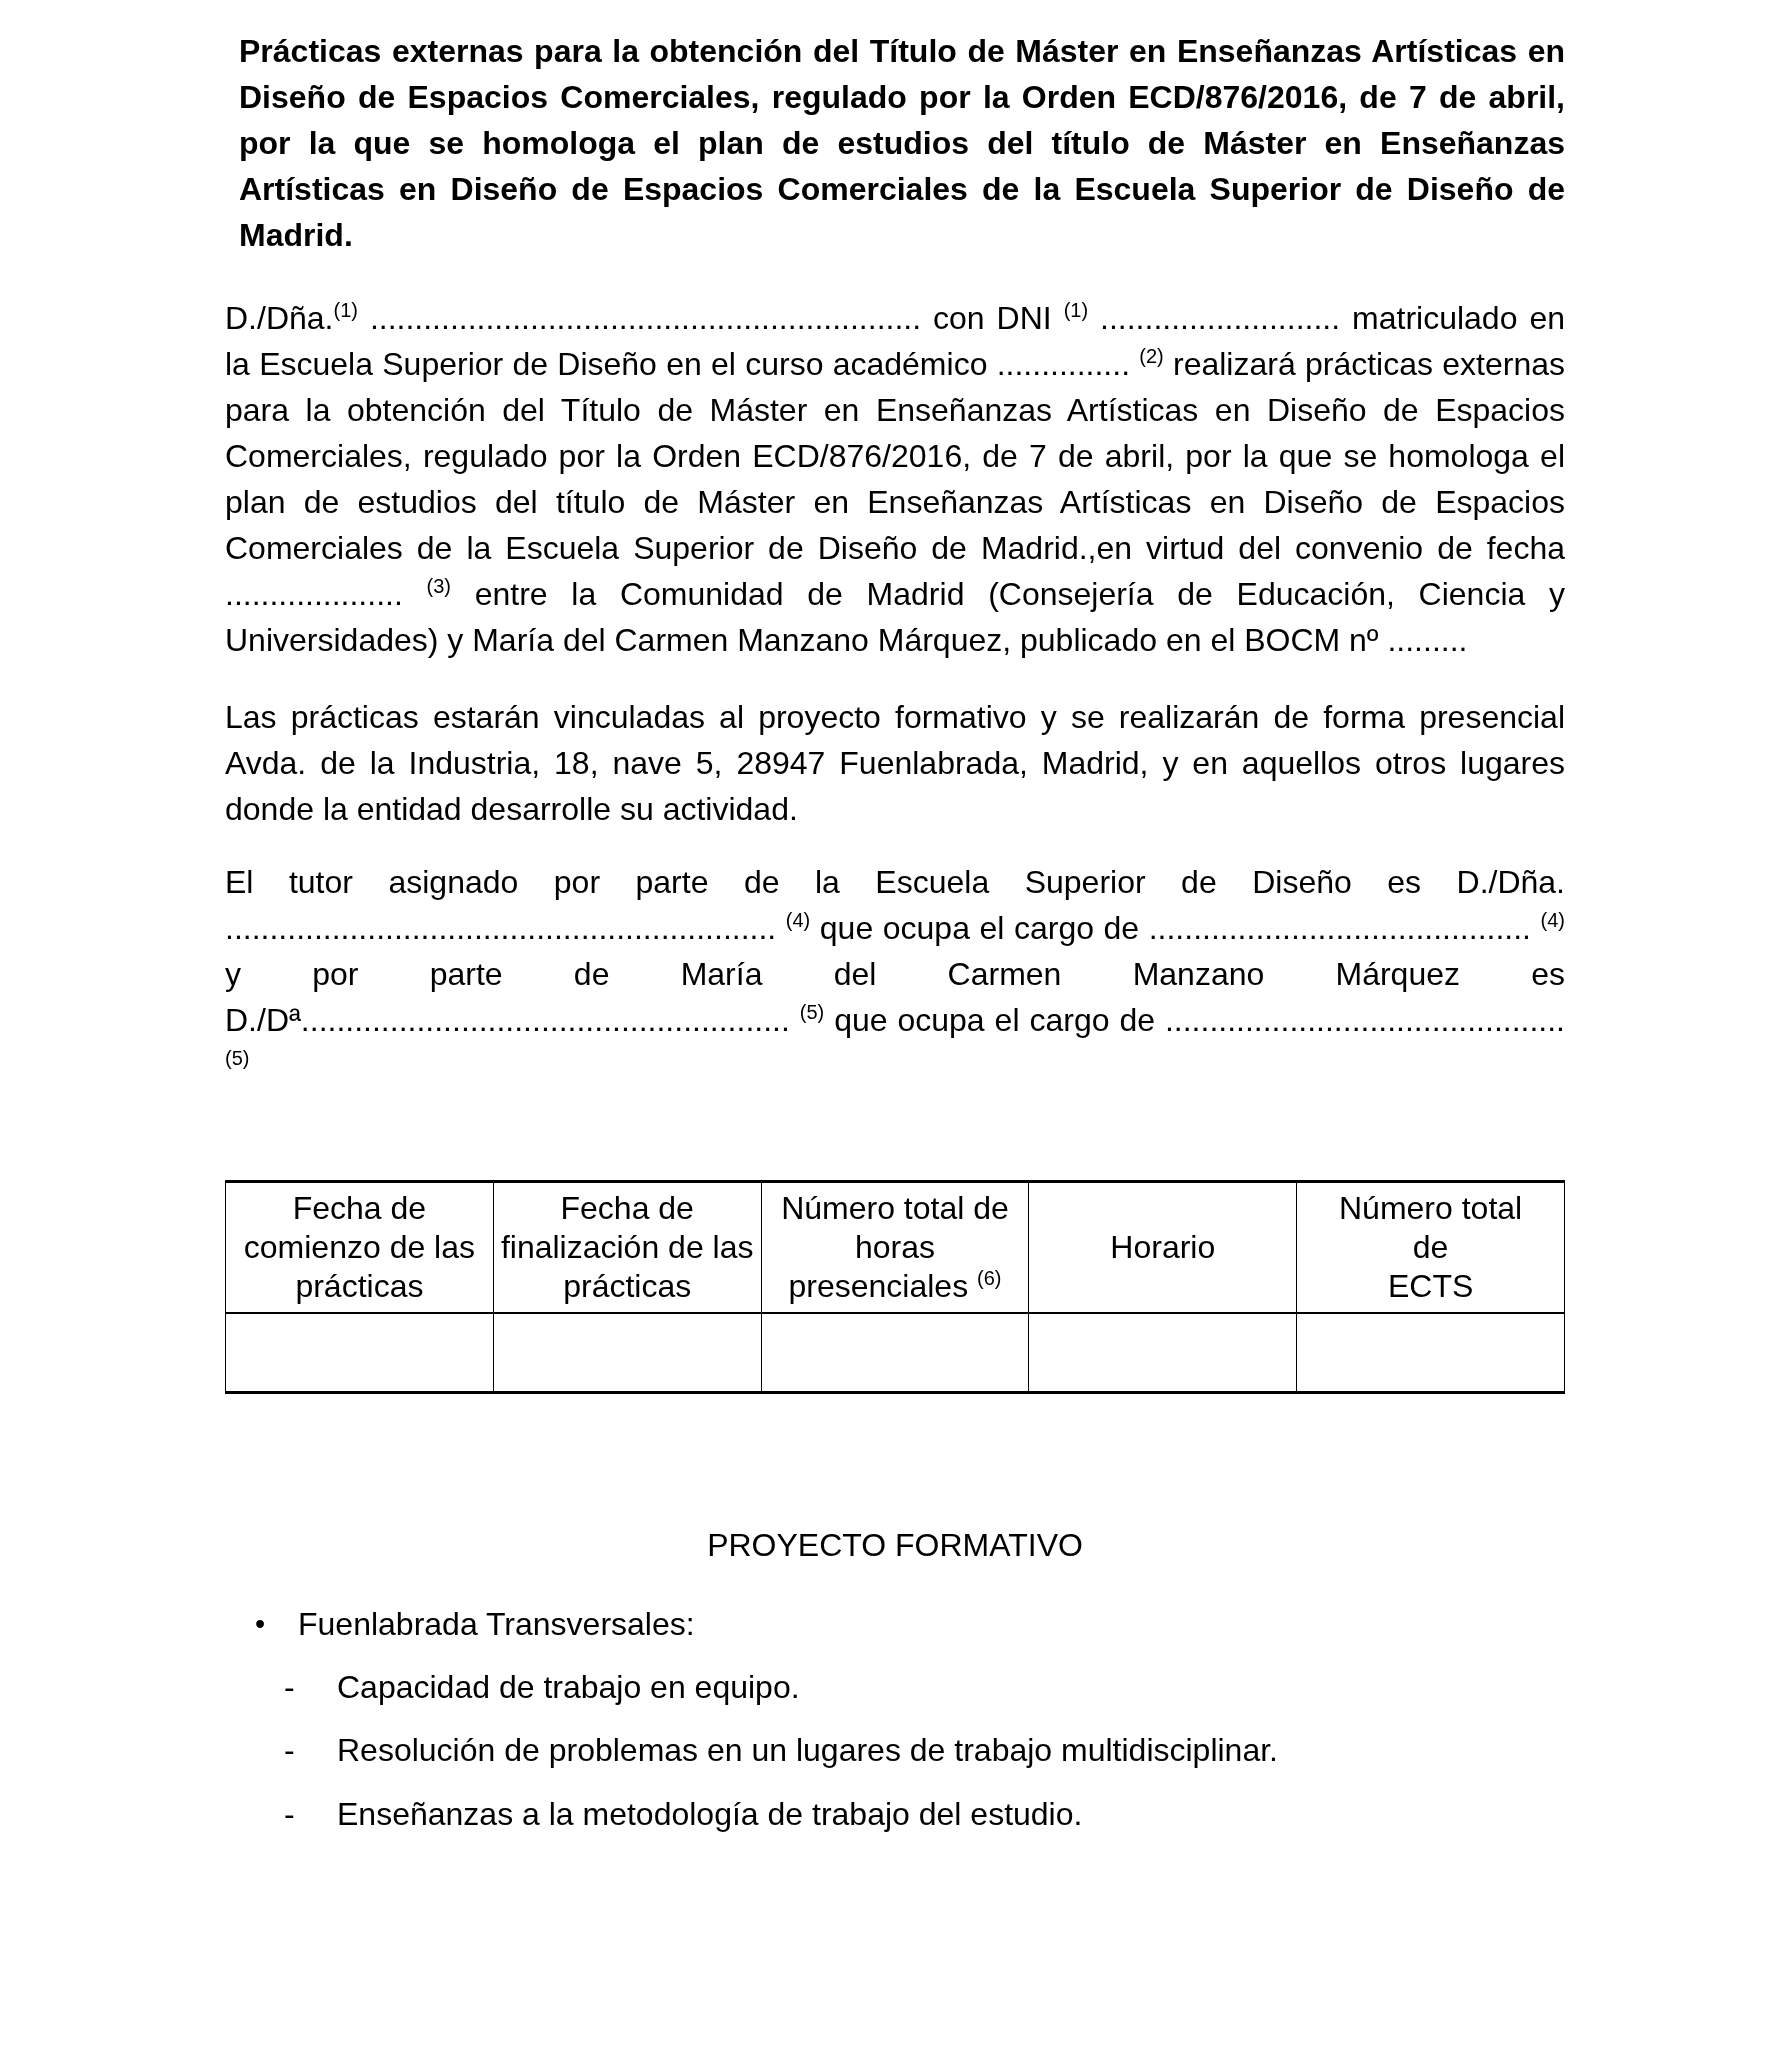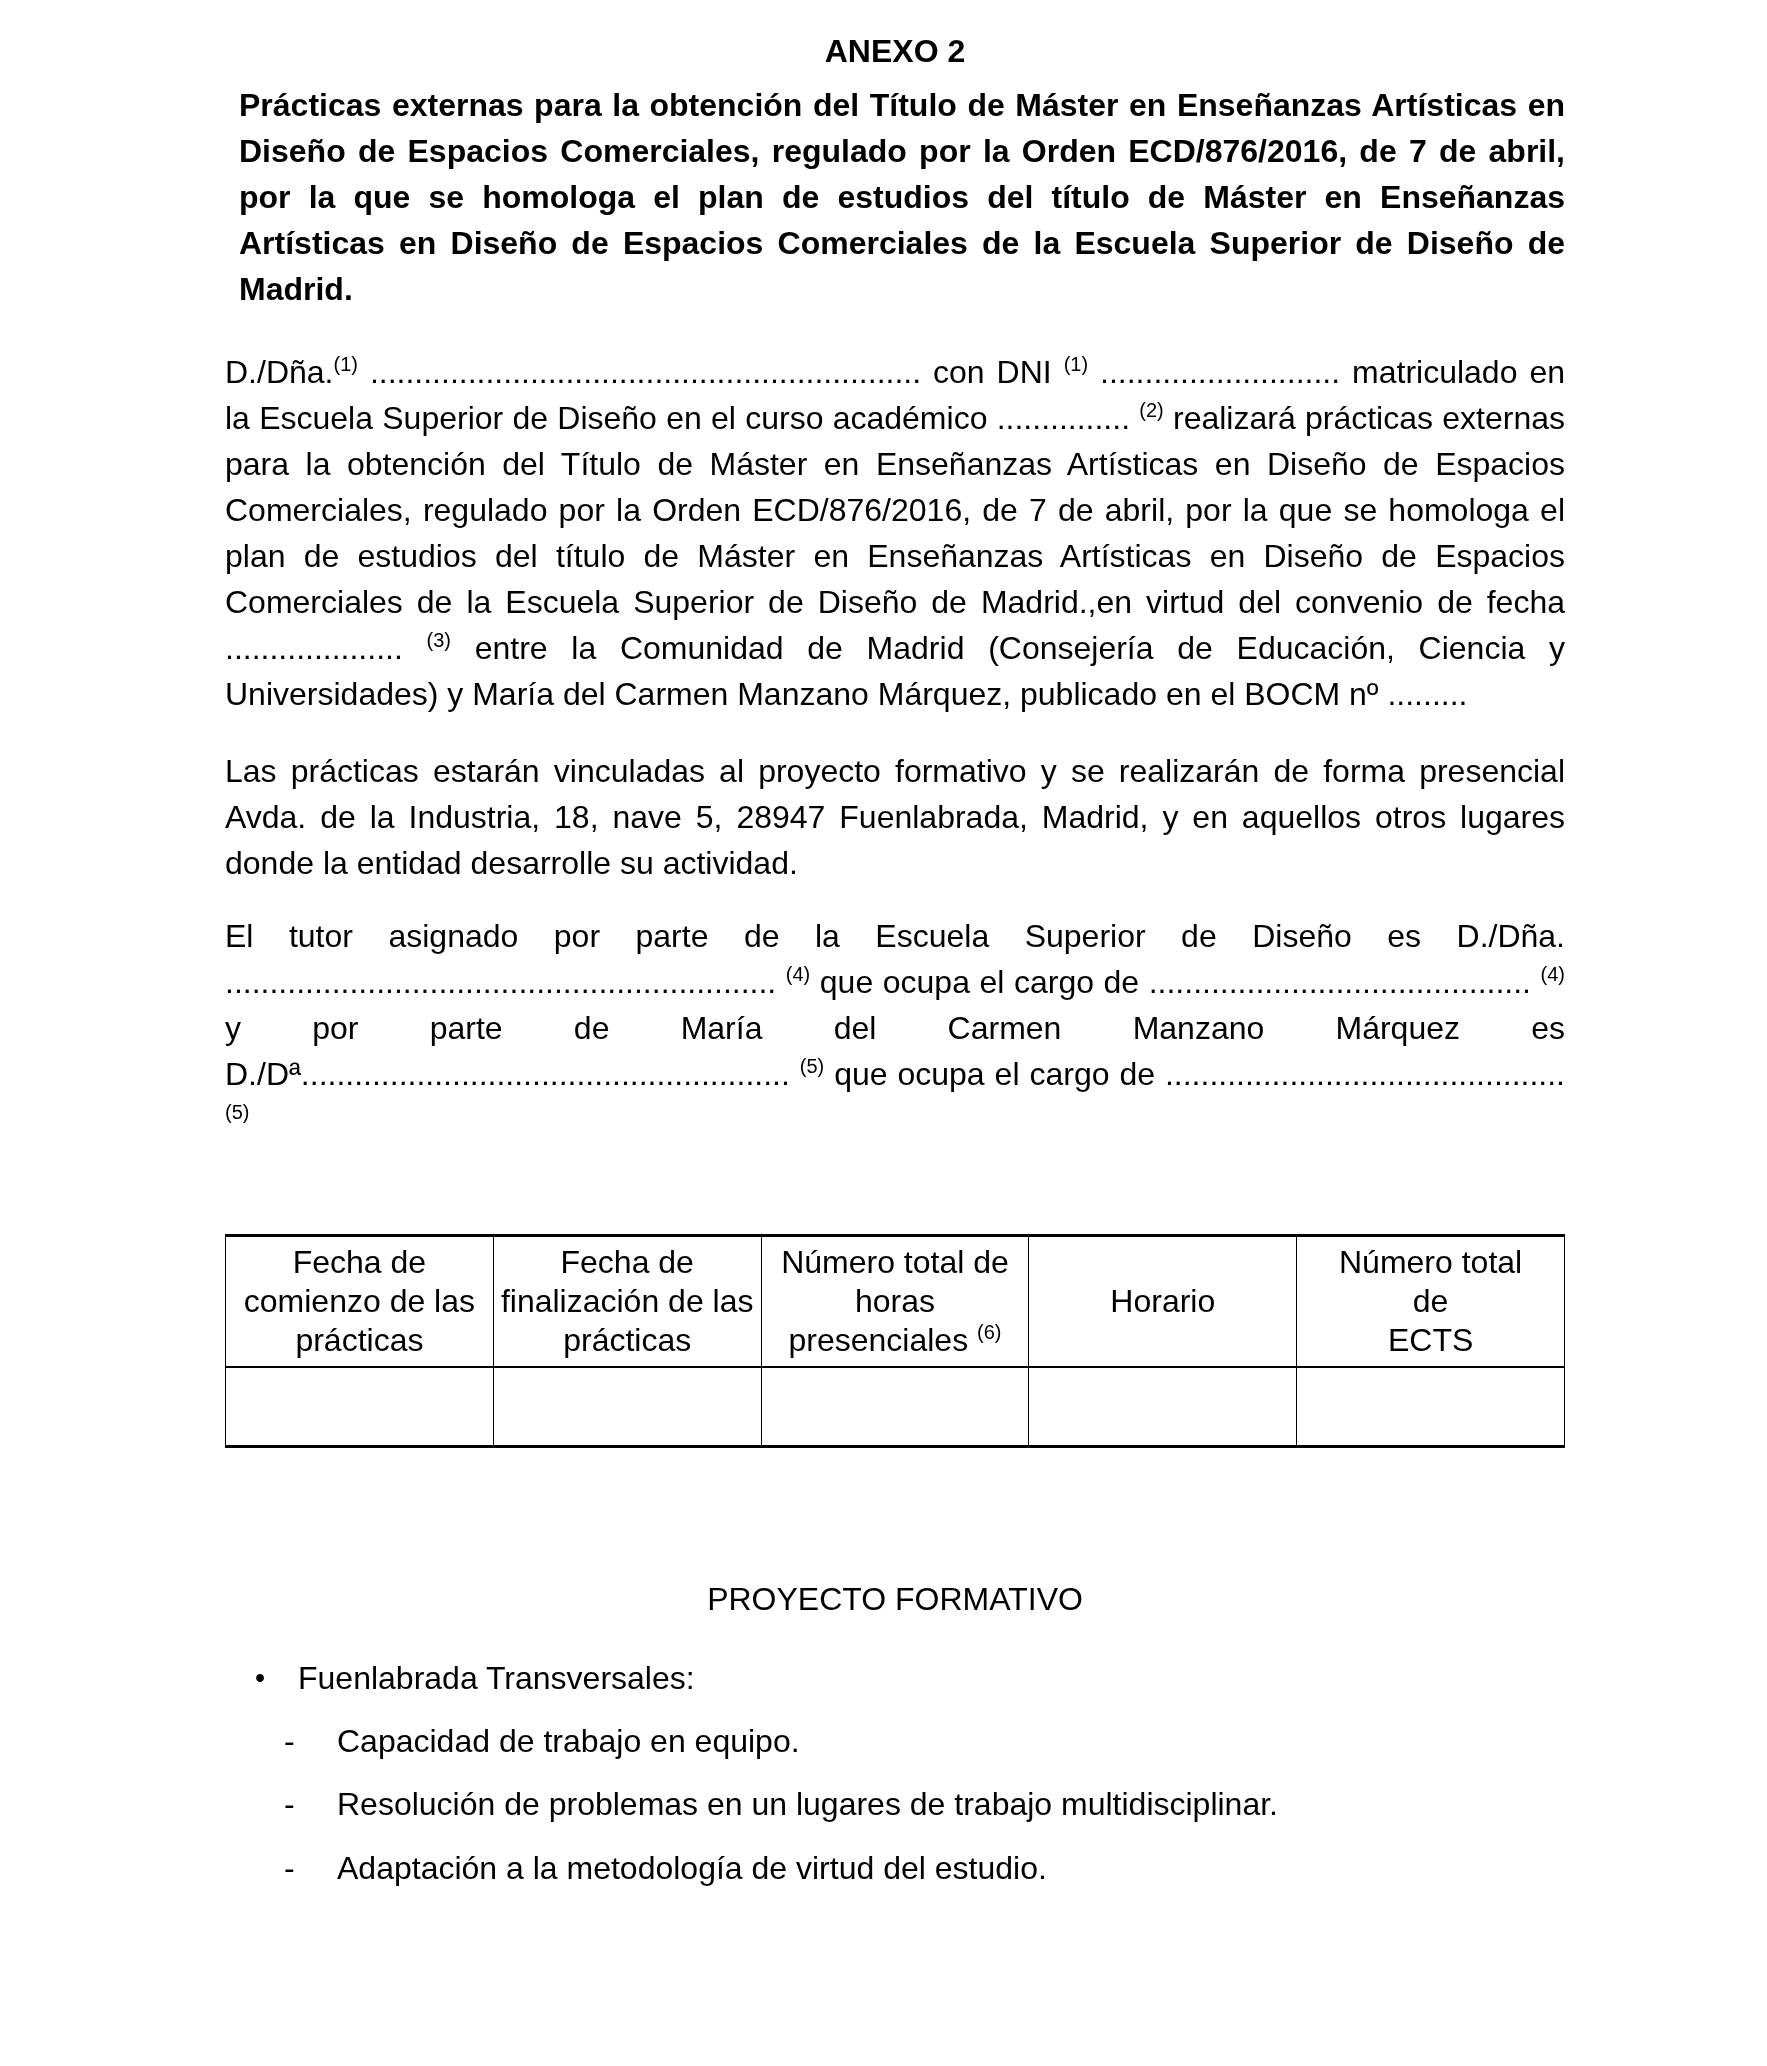--- a/index.html
+++ b/index.html
@@ -94,21 +94,20 @@
   .bullet-row { margin-top: 33px; padding-left: 30px; }
   .bullet-row .marker { width: 43px; font-size: 29px; }
   .dash-row { margin-top: 17.4px; padding-left: 59px; }
   .dash-row .marker { width: 53px; }
 </style>
 </head>
 <body>
 
 <main class="page">
 
-  <h1 class="doc-title">ANEXO 2</h1>
 
   <p class="intro-para"><span>Prácticas externas para la obtención del Título de Máster en Enseñanzas Artísticas en Diseño de Espacios Comerciales, regulado por la Orden ECD/876/2016, de 7 de abril, por la que se homologa el plan de estudios del título de Máster en Enseñanzas Artísticas en Diseño de Espacios Comerciales de la Escuela Superior de Diseño de Madrid.</span></p>
 
   <p class="enrollment-para"><span>D./Dña.</span><sup class="fn">(1)</sup><span> .............................................................. con DNI </span><sup class="fn">(1)</sup><span> ........................... matriculado en la Escuela Superior de Diseño en el curso académico ............... </span><sup class="fn">(2)</sup><span> realizará prácticas externas para la obtención del Título de Máster en Enseñanzas Artísticas en Diseño de Espacios Comerciales, regulado por la Orden ECD/876/2016, de 7 de abril, por la que se homologa el plan de estudios del título de Máster en Enseñanzas Artísticas en Diseño de Espacios Comerciales de la Escuela Superior de Diseño de Madrid.,en virtud del convenio de fecha .................... </span><sup class="fn">(3)</sup><span> entre la Comunidad de Madrid (Consejería de Educación, Ciencia y Universidades) y María del Carmen Manzano Márquez, publicado en el BOCM nº .........</span></p>
 
   <p class="location-para"><span>Las prácticas estarán vinculadas al proyecto formativo y se realizarán de forma presencial Avda. de la Industria, 18, nave 5, 28947 Fuenlabrada, Madrid, y en aquellos otros lugares donde la entidad desarrolle su actividad.</span></p>
 
   <p class="tutor-para"><span>El tutor asignado por parte de la Escuela Superior de Diseño es D./Dña. .............................................................. </span><sup class="fn">(4)</sup><span> que ocupa el cargo de ........................................... </span><sup class="fn">(4)</sup><span> y por parte de María del Carmen Manzano Márquez es D./Dª....................................................... </span><sup class="fn">(5)</sup><span> que ocupa el cargo de ............................................. </span><sup class="fn">(5)</sup></p>
 
   <table class="schedule">
@@ -146,18 +145,18 @@
     <div class="li-row dash-row">
       <span class="marker">-</span>
       <span class="li-text">Capacidad de trabajo en equipo.</span>
     </div>
     <div class="li-row dash-row">
       <span class="marker">-</span>
       <span class="li-text">Resolución de problemas en un lugares de trabajo multidisciplinar.</span>
     </div>
     <div class="li-row dash-row">
       <span class="marker">-</span>
-      <span class="li-text">Adaptación a la metodología de virtud del estudio.</span>
+      <span class="li-text">Enseñanzas a la metodología de trabajo del estudio.</span>
     </div>
   </div>
 
 </main>
 
 
 </body></html>

